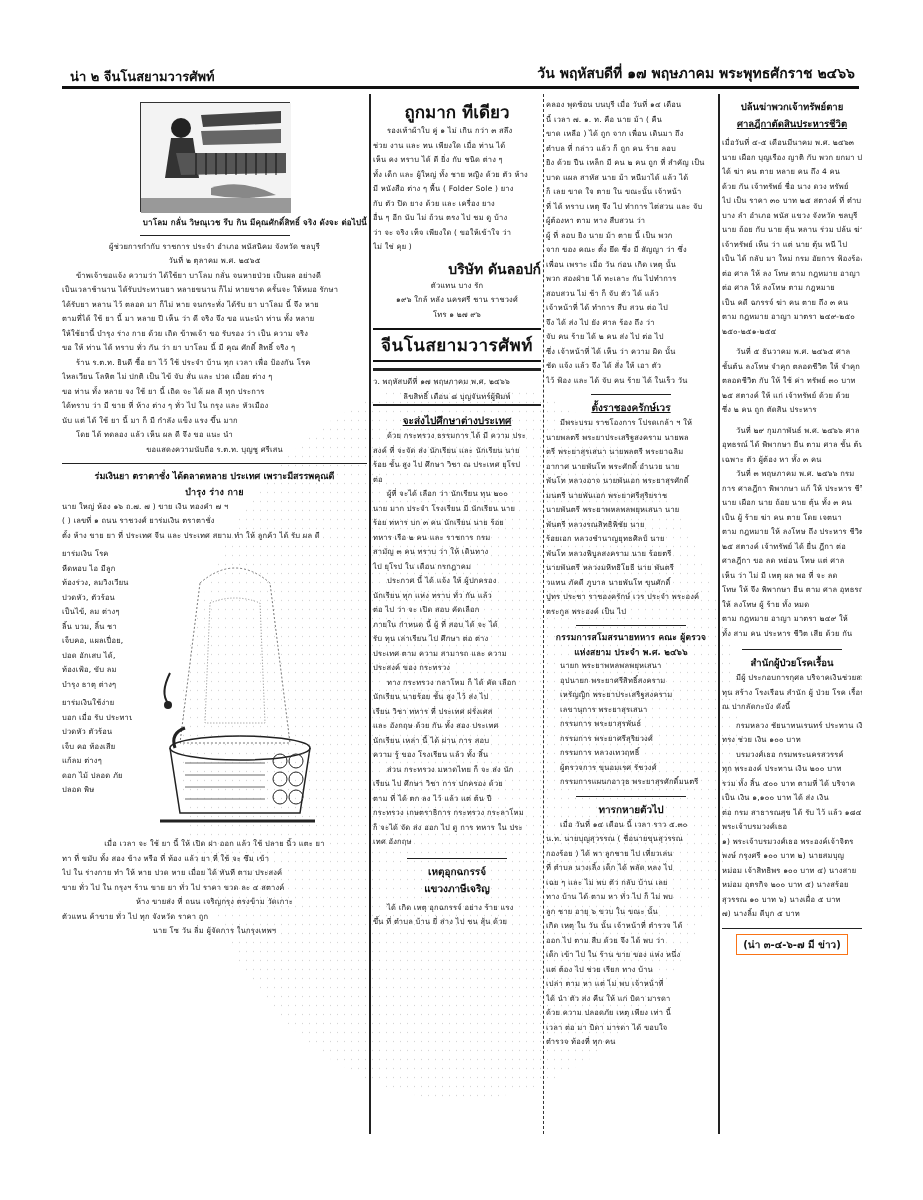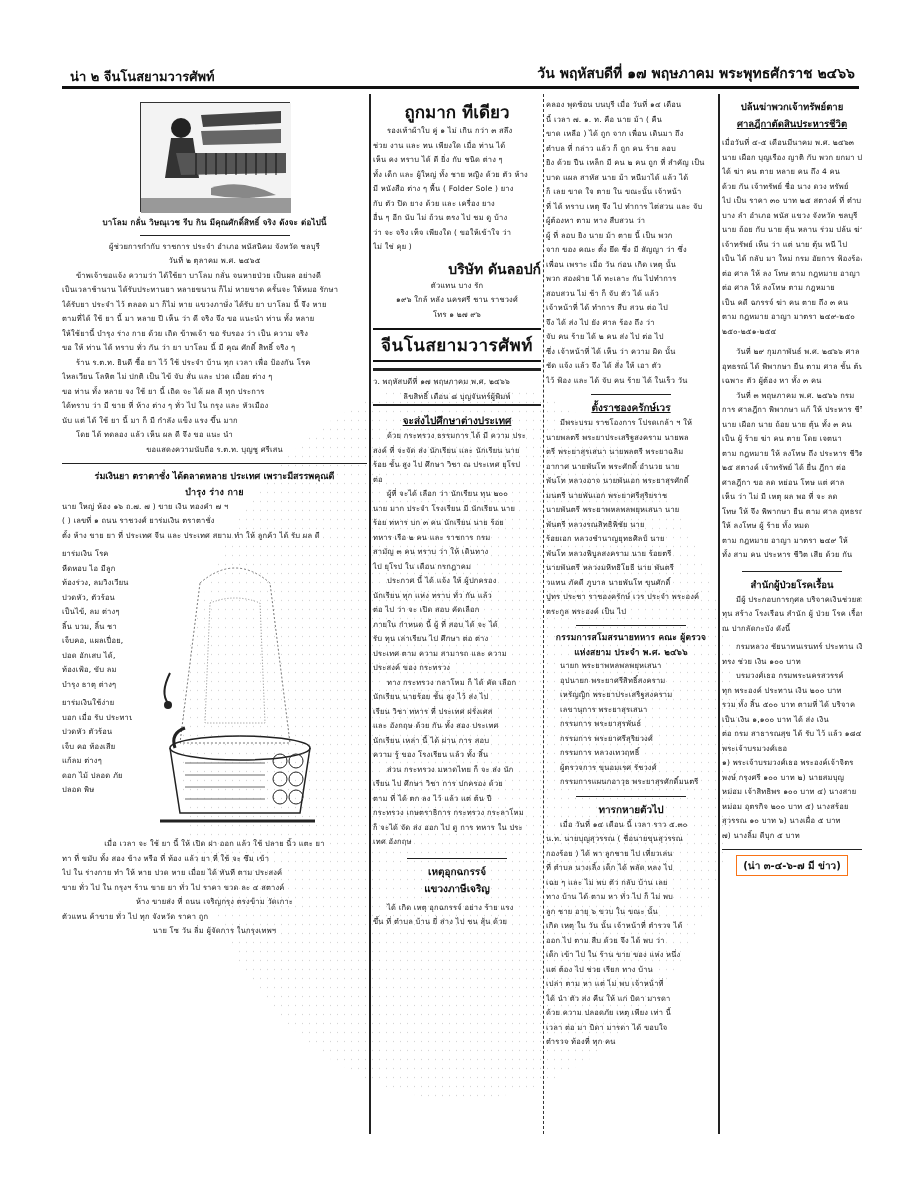--- a/index.html
+++ b/index.html
@@ -72,28 +72,28 @@
         <line x1="115" y1="50" x2="115" y2="72"></line>
           <line x1="125" y1="50" x2="125" y2="72"></line>
         <line x1="135" y1="50" x2="135" y2="72"></line>
       </g>
       <path d="M60 12 L140 8 L140 20 L62 24 Z" fill="#444"></path>
       <path d="M60 28 L140 26 L140 40 L62 42 Z" fill="#666"></path>
       <path d="M70 85 Q100 75 135 92 Q100 98 70 92 Z" fill="#888"></path>
       <rect x="0" y="95" width="150" height="15" fill="#999"></rect>
     </svg>
   </div>
-  <div class="line center bold" style="font-size:8px;">บาโลม กลั่น วิษณุเวช รีบ กิน มีคุณศักดิ์สิทธิ์ จริง ดังจะ ต่อไปนี้</div>
+  <div class="line center bold" style="font-size:8px;text-align:right;">บาโลม กลั่น วิษณุเวช รีบ กิน มีคุณศักดิ์สิทธิ์ จริง ดังจะ ต่อไปนี้</div>
   <div class="hr" style="width:150px;"></div>
   <div>
     <div class="line center">ผู้ช่วยการกำกับ ราชการ ประจำ อำเภอ พนัสนิคม จังหวัด ชลบุรี</div>
     <div class="line center">วันที่ ๒ ตุลาคม พ.ศ. ๒๔๖๕</div>
     <div class="line indent">ข้าพเจ้าขอแจ้ง ความว่า ได้ใช้ยา บาโลม กลั่น จนหายป่วย เป็นผล อย่างดี</div>
     <div class="line">เป็นเวลาช้านาน ได้รับประทานยา หลายขนาน ก็ไม่ หายขาด ครั้นจะ ให้หมอ รักษา</div>
-    <div class="line">ได้รับยา ประจำ ไว้ ตลอด มา ก็ไม่ หาย แขวงภาษั่ง ได้รับ ยา บาโลม นี้ จึง หาย</div>
+    <div class="line">ได้รับยา หลาน ไว้ ตลอด มา ก็ไม่ หาย จนกระทั่ง ได้รับ ยา บาโลม นี้ จึง หาย</div>
     <div class="line">ตามที่ได้ ใช้ ยา นี้ มา หลาย ปี เห็น ว่า ดี จริง จึง ขอ แนะนำ ท่าน ทั้ง หลาย</div>
     <div class="line">ให้ใช้ยานี้ บำรุง ร่าง กาย ด้วย เถิด ข้าพเจ้า ขอ รับรอง ว่า เป็น ความ จริง</div>
     <div class="line">ขอ ให้ ท่าน ได้ ทราบ ทั่ว กัน ว่า ยา บาโลม นี้ มี คุณ ศักดิ์ สิทธิ์ จริง ๆ</div>
     <div class="line indent">ร้าน ร.ต.ท. ยินดี ซื้อ ยา ไว้ ใช้ ประจำ บ้าน ทุก เวลา เพื่อ ป้องกัน โรค</div>
     <div class="line">ไหลเวียน โลหิต ไม่ ปกติ เป็น ไข้ จับ สั่น และ ปวด เมื่อย ต่าง ๆ</div>
     <div class="line">ขอ ท่าน ทั้ง หลาย จง ใช้ ยา นี้ เถิด จะ ได้ ผล ดี ทุก ประการ</div>
     <div class="line">ได้ทราบ ว่า มี ขาย ที่ ห้าง ต่าง ๆ ทั่ว ไป ใน กรุง และ หัวเมือง</div>
     <div class="line">นับ แต่ ได้ ใช้ ยา นี้ มา ก็ มี กำลัง แข็ง แรง ขึ้น มาก</div>
     <div class="line indent">โดย ได้ ทดลอง แล้ว เห็น ผล ดี จึง ขอ แนะ นำ</div>
     <div class="line center">ขอแสดงความนับถือ ร.ต.ท. บุญชู ศรีเสน</div>
@@ -318,20 +318,27 @@
     <div class="line">นาย ถ้อย กับ นาย ตุ้น หลาน ร่วม ปล้น ฆ่า</div>
     <div class="line">เจ้าทรัพย์ เห็น ว่า   แต่ นาย ตุ้น หนี ไป</div>
     <div class="line">เป็น ได้ กลับ มา ใหม่   กรม อัยการ ฟ้องร้อง</div>
     <div class="line">ต่อ ศาล ให้ ลง โทษ ตาม กฎหมาย อาญา</div>
     <div class="line">ต่อ ศาล ให้ ลงโทษ ตาม กฎหมาย</div>
     <div class="line">เป็น คดี ฉกรรจ์ ฆ่า คน ตาย ถึง ๓ คน</div>
     <div class="line">ตาม กฎหมาย อาญา มาตรา ๒๔๙-๒๕๐</div>
     <div class="line">๒๕๐-๒๕๑-๒๕๔</div>
   </div>
   <div style="margin-top:6px;">
+    <div class="line indent">วันที่ ๕ ธันวาคม พ.ศ. ๒๔๖๕   ศาล</div>
+    <div class="line">ชั้นต้น ลงโทษ จำคุก ตลอดชีวิต   ให้ จำคุก</div>
+    <div class="line">ตลอดชีวิต กับ ให้ ใช้ ค่า ทรัพย์ ๓๐ บาท</div>
+    <div class="line">๒๕ สตางค์ ให้ แก่ เจ้าทรัพย์ ด้วย   ด้วย</div>
+    <div class="line">ซึ่ง ๒ คน ถูก ตัดสิน ประหาร</div>
+  </div>
+  <div style="margin-top:6px;">
     <div class="line indent">วันที่ ๒๙ กุมภาพันธ์ พ.ศ. ๒๔๖๖   ศาล</div>
     <div class="line">อุทธรณ์ ได้ พิพากษา ยืน ตาม ศาล ชั้น ต้น</div>
     <div class="line">เฉพาะ ตัว ผู้ต้อง หา ทั้ง ๓ คน</div>
     <div class="line indent">วันที่ ๓ พฤษภาคม พ.ศ. ๒๔๖๖   กรม</div>
     <div class="line">การ ศาลฎีกา พิพากษา แก้ ให้ ประหาร ชีวิต</div>
     <div class="line">นาย เผือก นาย ถ้อย นาย ตุ้น ทั้ง ๓ คน</div>
     <div class="line">เป็น ผู้ ร้าย ฆ่า คน ตาย โดย เจตนา</div>
     <div class="line">ตาม กฎหมาย ให้ ลงโทษ ถึง ประหาร ชีวิต</div>
     <div class="line">๒๕ สตางค์   เจ้าทรัพย์ ได้ ยื่น ฎีกา   ต่อ</div>
     <div class="line">ศาลฎีกา ขอ ลด หย่อน โทษ   แต่ ศาล</div>

